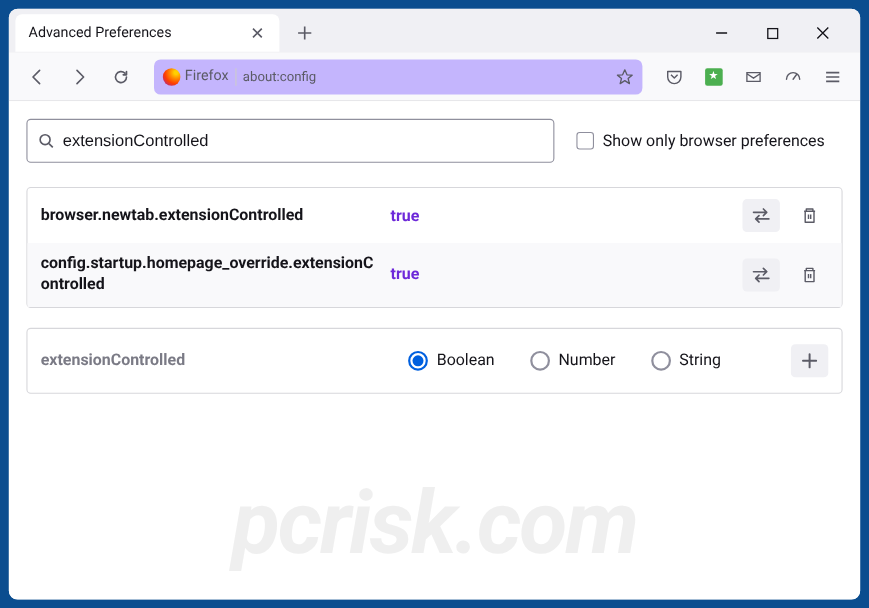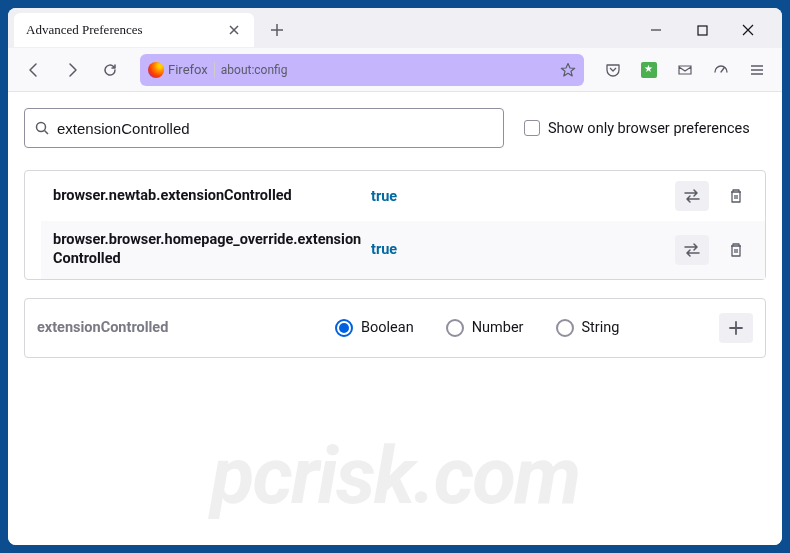--- a/index.html
+++ b/index.html
@@ -31,21 +31,20 @@
       background: #fff;
       border-radius: 6px 6px 0 0;
       padding: 8px 12px;
       display: flex;
       align-items: center;
       gap: 12px;
       font-size: 13px;
       min-width: 240px;
       height: 34px;
       color: #15141a;
-      font-family: Liberation Serif, serif;
     }
     .tab-close {
       margin-left: auto;
       cursor: pointer;
       color: #5b5b66;
       font-size: 16px;
       width: 16px;
       height: 16px;
       display: flex;
       align-items: center;
@@ -204,21 +203,20 @@
     }
     .checkbox {
       width: 16px;
       height: 16px;
       border: 1.5px solid #8f8f9d;
       border-radius: 3px;
     }
     .prefs-table {
       border: 1px solid #d7d7db;
       border-radius: 4px;
-      padding-left: 16px;
     }
     .pref-row {
       display: flex;
       align-items: center;
       padding: 10px 12px;
       gap: 8px;
       min-height: 40px;
     }
     .pref-row:nth-child(even) { background: #f9f9fb; }
     .pref-name {
@@ -226,21 +224,21 @@
       font-weight: 700;
       font-size: 14.5px;
       color: #15141a;
       word-break: break-word;
       line-height: 1.3;
     }
     .pref-value {
       flex: 1;
       font-weight: 700;
       font-size: 14.5px;
-      color: #0369a1;
+      color: #6d28d9;
     }
     .pref-actions {
       display: flex;
       gap: 10px;
       align-items: center;
     }
     .pref-btn {
       width: 34px;
       height: 30px;
       background: #f0f0f4;
@@ -266,20 +264,21 @@
       flex: 0 0 290px;
       font-weight: 700;
       font-size: 14.5px;
       color: #7a7a85;
     }
     .radio-group {
       flex: 1;
       display: flex;
       gap: 32px;
       align-items: flex-start;
+      margin-left: 36px;
     }
     .radio-opt {
       display: flex;
       align-items: center;
       gap: 8px;
       font-size: 14.5px;
       color: #15141a;
       cursor: pointer;
     }
     .radio {
@@ -437,21 +436,21 @@
               </svg>
           </div>
           <div class="pref-btn" style="background:none">
             <svg width="16" height="16" viewBox="0 0 16 16">
                 <path d="M3 4 H13 M5 4 V2 H11 V4 M4 4 V14 H12 V4 M7 7 V11 M9 7 V11" stroke="#5b5b66" stroke-width="1.3" fill="none" stroke-linejoin="round"></path>
               </svg>
           </div>
         </div>
       </div>
       <div class="pref-row">
-        <div class="pref-name">browser.browser.homepage_override.extensionControlled</div>
+        <div class="pref-name">config.startup.homepage_override.extensionControlled</div>
         <div class="pref-value">true</div>
         <div class="pref-actions">
           <div class="pref-btn">
             <svg width="18" height="16" viewBox="0 0 18 16">
                 <path d="M2 5 H13 M11 2 L14 5 L11 8 M16 11 H5 M7 8 L4 11 L7 14" stroke="#5b5b66" stroke-width="1.5" fill="none" stroke-linecap="round" stroke-linejoin="round"></path>
               </svg>
           </div>
           <div class="pref-btn" style="background:none">
             <svg width="16" height="16" viewBox="0 0 16 16">
                 <path d="M3 4 H13 M5 4 V2 H11 V4 M4 4 V14 H12 V4 M7 7 V11 M9 7 V11" stroke="#5b5b66" stroke-width="1.3" fill="none" stroke-linejoin="round"></path>

